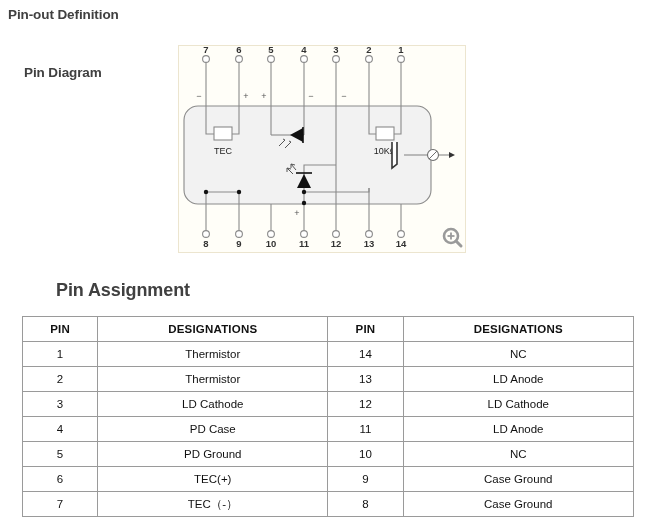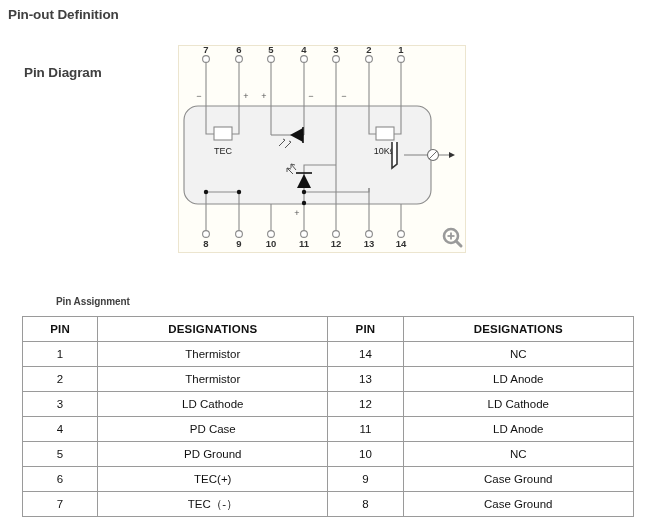--- a/index.html
+++ b/index.html
@@ -12,21 +12,21 @@
     position:relative;
   }
   .heading{
     font-weight:bold;
     font-size:13.5px;
     letter-spacing:-0.1px;
     color:#404040;
   }
   #hdr-pinout{position:absolute;left:8px;top:7px;}
   #hdr-pindiagram{position:absolute;left:24px;top:25px;margin-top:40px;}
-  #hdr-pinassign{position:absolute;left:8px;top:296px;font-size:10px;padding-left:48px;}
+  #hdr-pinassign{position:absolute;left:8px;top:280px;font-size:18px;padding-left:48px;}
 
   
   #diagram-panel{
     position:absolute;
     left:178px;top:45px;
     width:288px;height:208px;
     background:#fffef8;
     border:1px solid #ece5cf;
     box-sizing:border-box;
   }

